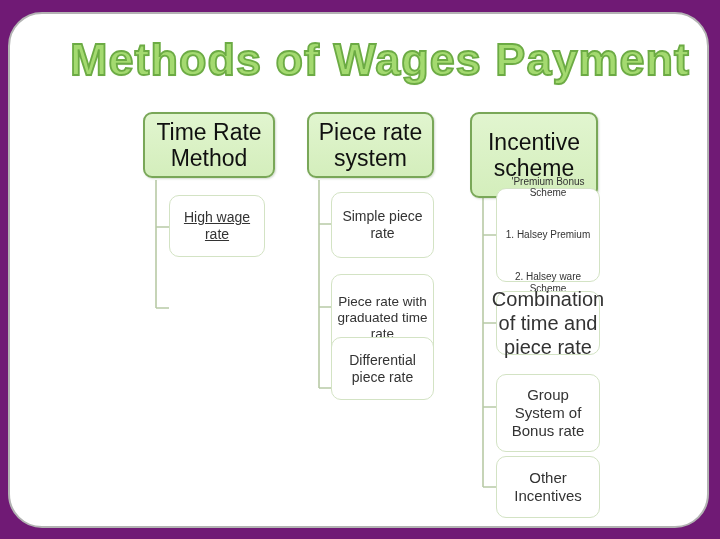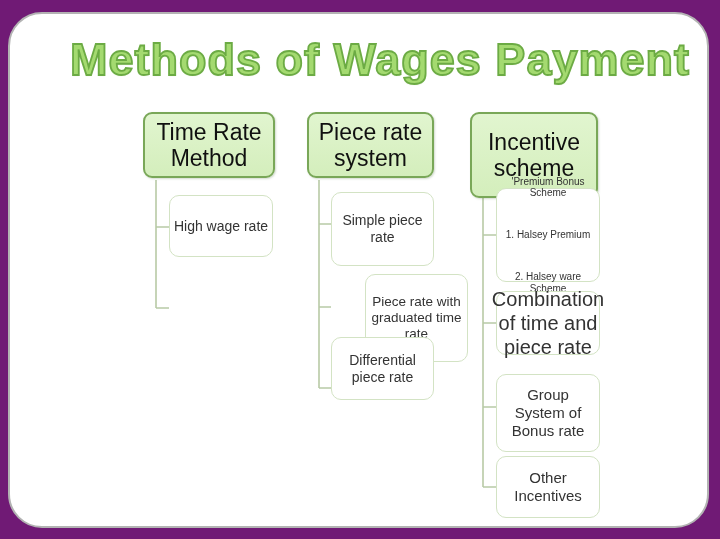--- a/index.html
+++ b/index.html
@@ -59,25 +59,25 @@
     font-size: 14px;
     line-height: 1.2;
     color: #333333;
     gap: 28px;
   }
   
   .h-col1 { left: 143px; top: 112px; width: 132px; height: 66px; }
   .h-col2 { left: 307px; top: 112px; width: 127px; height: 66px; }
   .h-col3 { left: 470px; top: 112px; width: 128px; height: 86px; }
   
-  .c1a { left: 169px; top: 195px; width: 104px; height: 62px; }
+  .c1a { left: 169px; top: 195px; width: 96px; height: 62px; text-decoration: underline; }
   .c1b { left: 169px; top: 276px; width: 104px; height: 64px; }
   
-  .c2a { left: 331px; top: 192px; width: 103px; height: 74px; }
-  .c2b { left: 331px; top: 274px; width: 103px; height: 88px; font-size: 13.5px; margin-left: 34px; }
+  .c2a { left: 331px; top: 192px; width: 103px; height: 66px; }
+  .c2b { left: 331px; top: 274px; width: 103px; height: 88px; font-size: 13.5px; }
   .c2c { left: 331px; top: 337px; width: 103px; height: 63px; }
   
   .c3a {
     left: 496px; top: 188px; width: 104px; height: 94px;
     flex-direction: column; font-size: 10px; line-height: 1.18;
     padding: 3px 2px;
   }
   .c3a .blk { margin: 1px 0; white-space: normal; }
   .c3b { left: 496px; top: 291px; width: 104px; height: 64px; font-size: 20px; }
   .c3c { left: 496px; top: 374px; width: 104px; height: 78px; font-size: 15px; }

